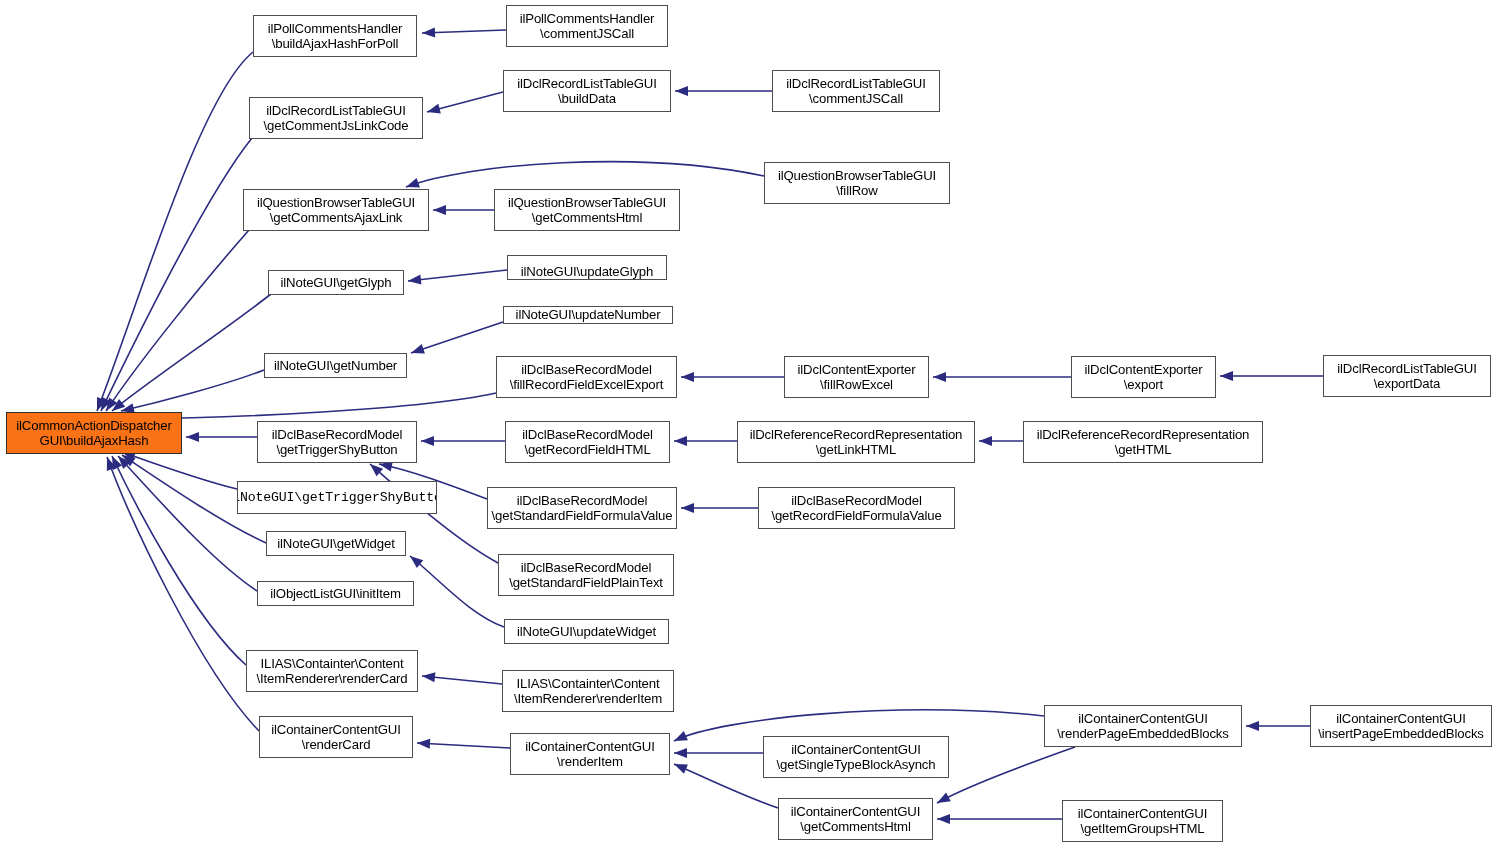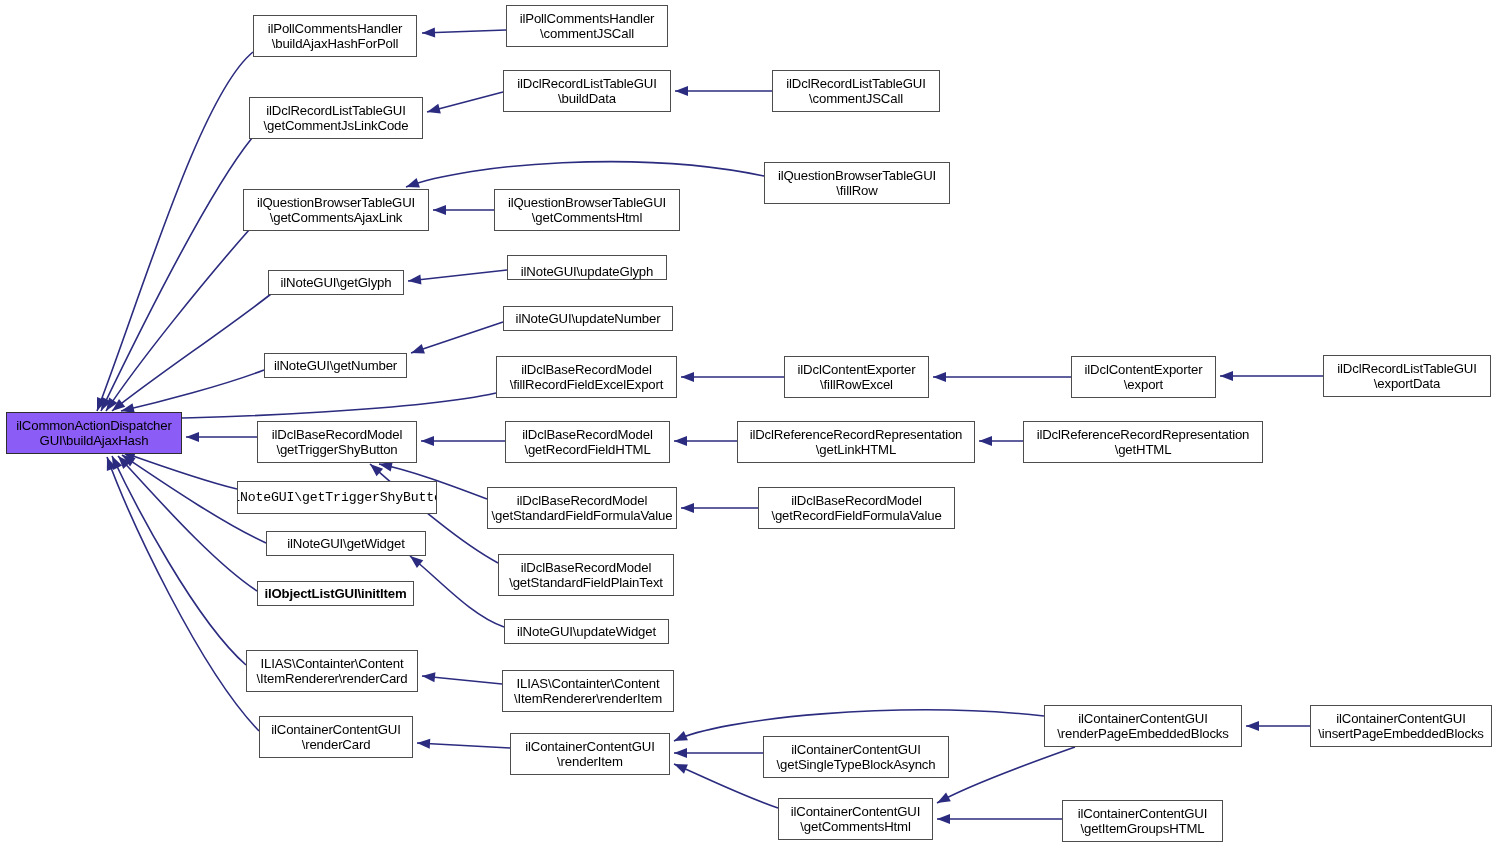--- a/index.html
+++ b/index.html
@@ -47,21 +47,21 @@
     justify-content: center;
     text-align: center;
     color: #000000;
     font-size: 13.2px;
     line-height: 15.5px;
     letter-spacing: -0.15px;
     white-space: pre;
     overflow: hidden;
   }
   .node-box.root {
-    background: #8b5cf6;
+    background: #f97316;
     border-color: #2d2d2d;
   }
   .node-line {
     display: block;
   }
 </style>
 </head>
 <body>
 
 <div id="graph-root">
@@ -147,35 +147,35 @@
       <div class="node-box" style="left: 506px; top: 5px; width: 162px; height: 42px;"><span class="node-line">ilPollCommentsHandler</span><span class="node-line">\commentJSCall</span></div>
       <div class="node-box" style="left: 249px; top: 97px; width: 174px; height: 42px;"><span class="node-line">ilDclRecordListTableGUI</span><span class="node-line">\getCommentJsLinkCode</span></div>
       <div class="node-box" style="left: 503px; top: 70px; width: 168px; height: 42px;"><span class="node-line">ilDclRecordListTableGUI</span><span class="node-line">\buildData</span></div>
       <div class="node-box" style="left: 772px; top: 70px; width: 168px; height: 42px;"><span class="node-line">ilDclRecordListTableGUI</span><span class="node-line">\commentJSCall</span></div>
       <div class="node-box" style="left: 243px; top: 189px; width: 186px; height: 42px;"><span class="node-line">ilQuestionBrowserTableGUI</span><span class="node-line">\getCommentsAjaxLink</span></div>
       <div class="node-box" style="left: 494px; top: 189px; width: 186px; height: 42px;"><span class="node-line">ilQuestionBrowserTableGUI</span><span class="node-line">\getCommentsHtml</span></div>
       <div class="node-box" style="left: 764px; top: 162px; width: 186px; height: 42px;"><span class="node-line">ilQuestionBrowserTableGUI</span><span class="node-line">\fillRow</span></div>
       <div class="node-box" style="left: 268px; top: 270px; width: 136px; height: 25px;"><span class="node-line">ilNoteGUI\getGlyph</span></div>
       <div class="node-box" style="left: 507px; top: 255px; width: 160px; height: 25px; justify-content: flex-end;"><span class="node-line">ilNoteGUI\updateGlyph</span></div>
       <div class="node-box" style="left: 264px; top: 353px; width: 143px; height: 25px;"><span class="node-line">ilNoteGUI\getNumber</span></div>
-      <div class="node-box" style="left: 503px; top: 306px; width: 170px; height: 25px;"><span class="node-line">ilNoteGUI\updateNumber</span></div>
+      <div class="node-box" style="left: 503px; top: 306px; width: 170px; height: 18px;"><span class="node-line">ilNoteGUI\updateNumber</span></div>
       <div class="node-box" style="left: 496px; top: 356px; width: 181px; height: 42px;"><span class="node-line">ilDclBaseRecordModel</span><span class="node-line">\fillRecordFieldExcelExport</span></div>
       <div class="node-box" style="left: 784px; top: 356px; width: 145px; height: 42px;"><span class="node-line">ilDclContentExporter</span><span class="node-line">\fillRowExcel</span></div>
       <div class="node-box" style="left: 1071px; top: 356px; width: 145px; height: 42px;"><span class="node-line">ilDclContentExporter</span><span class="node-line">\export</span></div>
       <div class="node-box" style="left: 1323px; top: 355px; width: 168px; height: 42px;"><span class="node-line">ilDclRecordListTableGUI</span><span class="node-line">\exportData</span></div>
       <div class="node-box" style="left: 257px; top: 421px; width: 160px; height: 42px;"><span class="node-line">ilDclBaseRecordModel</span><span class="node-line">\getTriggerShyButton</span></div>
       <div class="node-box" style="left: 505px; top: 421px; width: 165px; height: 42px;"><span class="node-line">ilDclBaseRecordModel</span><span class="node-line">\getRecordFieldHTML</span></div>
       <div class="node-box" style="left: 737px; top: 421px; width: 238px; height: 42px;"><span class="node-line">ilDclReferenceRecordRepresentation</span><span class="node-line">\getLinkHTML</span></div>
       <div class="node-box" style="left: 1023px; top: 421px; width: 240px; height: 42px;"><span class="node-line">ilDclReferenceRecordRepresentation</span><span class="node-line">\getHTML</span></div>
       <div class="node-box" style="left: 237px; top: 481px; width: 200px; height: 33px; font-family: Liberation Mono, monospace;"><span class="node-line">ilNoteGUI\getTriggerShyButton</span></div>
       <div class="node-box" style="left: 487px; top: 487px; width: 190px; height: 42px;"><span class="node-line">ilDclBaseRecordModel</span><span class="node-line">\getStandardFieldFormulaValue</span></div>
       <div class="node-box" style="left: 758px; top: 487px; width: 197px; height: 42px;"><span class="node-line">ilDclBaseRecordModel</span><span class="node-line">\getRecordFieldFormulaValue</span></div>
-      <div class="node-box" style="left: 266px; top: 531px; width: 160px; height: 25px;"><span class="node-line">ilNoteGUI\getWidget</span></div>
+      <div class="node-box" style="left: 266px; top: 531px; width: 140px; height: 25px;"><span class="node-line">ilNoteGUI\getWidget</span></div>
       <div class="node-box" style="left: 498px; top: 554px; width: 176px; height: 42px;"><span class="node-line">ilDclBaseRecordModel</span><span class="node-line">\getStandardFieldPlainText</span></div>
-      <div class="node-box" style="left: 257px; top: 581px; width: 157px; height: 25px; font-weight: bold;"><span class="node-line">ilObjectListGUI\initItem</span></div>
+      <div class="node-box" style="left: 257px; top: 581px; width: 157px; height: 25px;"><span class="node-line">ilObjectListGUI\initItem</span></div>
       <div class="node-box" style="left: 504px; top: 619px; width: 165px; height: 25px;"><span class="node-line">ilNoteGUI\updateWidget</span></div>
       <div class="node-box" style="left: 246px; top: 650px; width: 172px; height: 42px;"><span class="node-line">ILIAS\Containter\Content</span><span class="node-line">\ItemRenderer\renderCard</span></div>
       <div class="node-box" style="left: 502px; top: 670px; width: 172px; height: 42px;"><span class="node-line">ILIAS\Containter\Content</span><span class="node-line">\ItemRenderer\renderItem</span></div>
       <div class="node-box" style="left: 259px; top: 716px; width: 154px; height: 42px;"><span class="node-line">ilContainerContentGUI</span><span class="node-line">\renderCard</span></div>
       <div class="node-box" style="left: 510px; top: 733px; width: 160px; height: 42px;"><span class="node-line">ilContainerContentGUI</span><span class="node-line">\renderItem</span></div>
       <div class="node-box" style="left: 763px; top: 736px; width: 186px; height: 42px;"><span class="node-line">ilContainerContentGUI</span><span class="node-line">\getSingleTypeBlockAsynch</span></div>
       <div class="node-box" style="left: 1044px; top: 705px; width: 198px; height: 42px;"><span class="node-line">ilContainerContentGUI</span><span class="node-line">\renderPageEmbeddedBlocks</span></div>
       <div class="node-box" style="left: 1310px; top: 705px; width: 182px; height: 42px;"><span class="node-line">ilContainerContentGUI</span><span class="node-line">\insertPageEmbeddedBlocks</span></div>
       <div class="node-box" style="left: 778px; top: 798px; width: 155px; height: 42px;"><span class="node-line">ilContainerContentGUI</span><span class="node-line">\getCommentsHtml</span></div>
       <div class="node-box" style="left: 1062px; top: 800px; width: 161px; height: 42px;"><span class="node-line">ilContainerContentGUI</span><span class="node-line">\getItemGroupsHTML</span></div>

